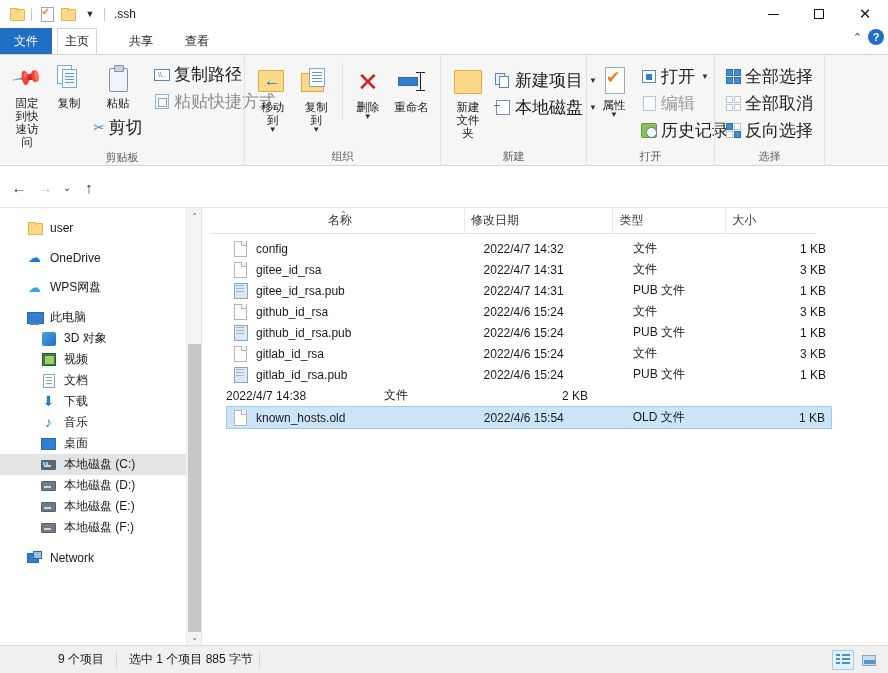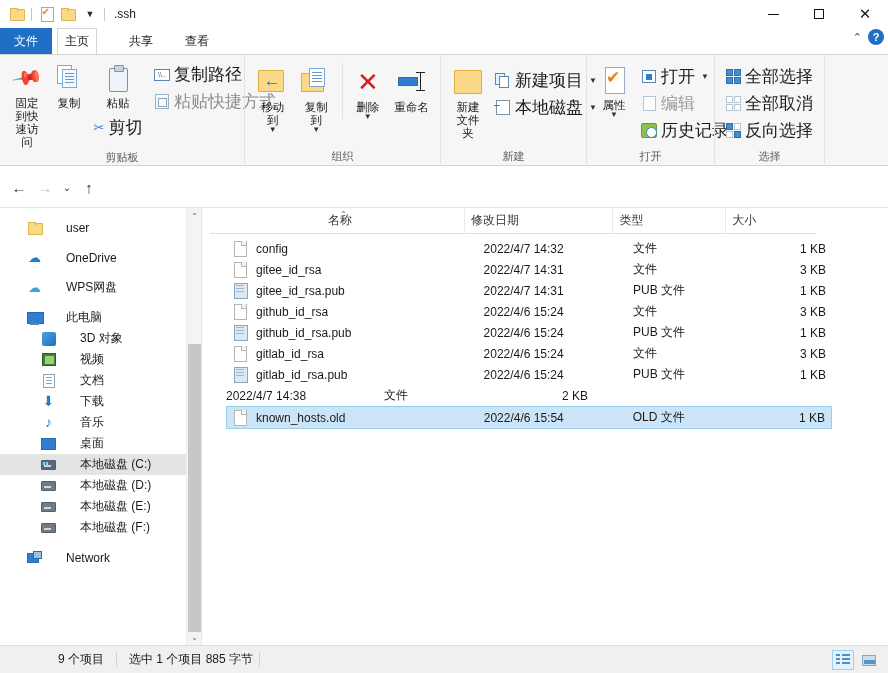--- a/index.html
+++ b/index.html
@@ -180,21 +180,20 @@
   }
   .search-ico { font-size:12px; color:#666; margin-right:8px; transform: scaleX(-1); }
 
   
   .content { position:absolute; left:0; top:207px; width:888px; height:438px; background:#fff;
              border-top:1px solid #e6e6e6; }
   .navpane { position:absolute; left:0; top:0; width:186px; height:438px; overflow:hidden; }
   .navpane .row {
     height:21px; display:flex; align-items:center; padding-left:26px; font-size:12px; color:#1a1a1a;
     white-space:nowrap;
-    gap:16px;
   }
   .navpane .row.ind1 { padding-left:40px; }
   .navpane .row.sel { background:#e4e4e4; }
   .navpane .row .ricon { width:17px; height:16px; margin-right:7px; display:flex;
                          align-items:center; justify-content:center; flex:none; }
   .navpane .gap { height:9px; }
 
   .nv-folder{width:14px;height:12px;position:relative;}
   .nv-folder::before{content:"";position:absolute;left:0;top:1px;width:13px;height:10px;background:#fbd989;border:1px solid #e0b74a;}
   .nv-folder::after{content:"";position:absolute;left:0;top:0;width:6px;height:3px;background:#fbd989;border:1px solid #e0b74a;border-bottom:none;}

